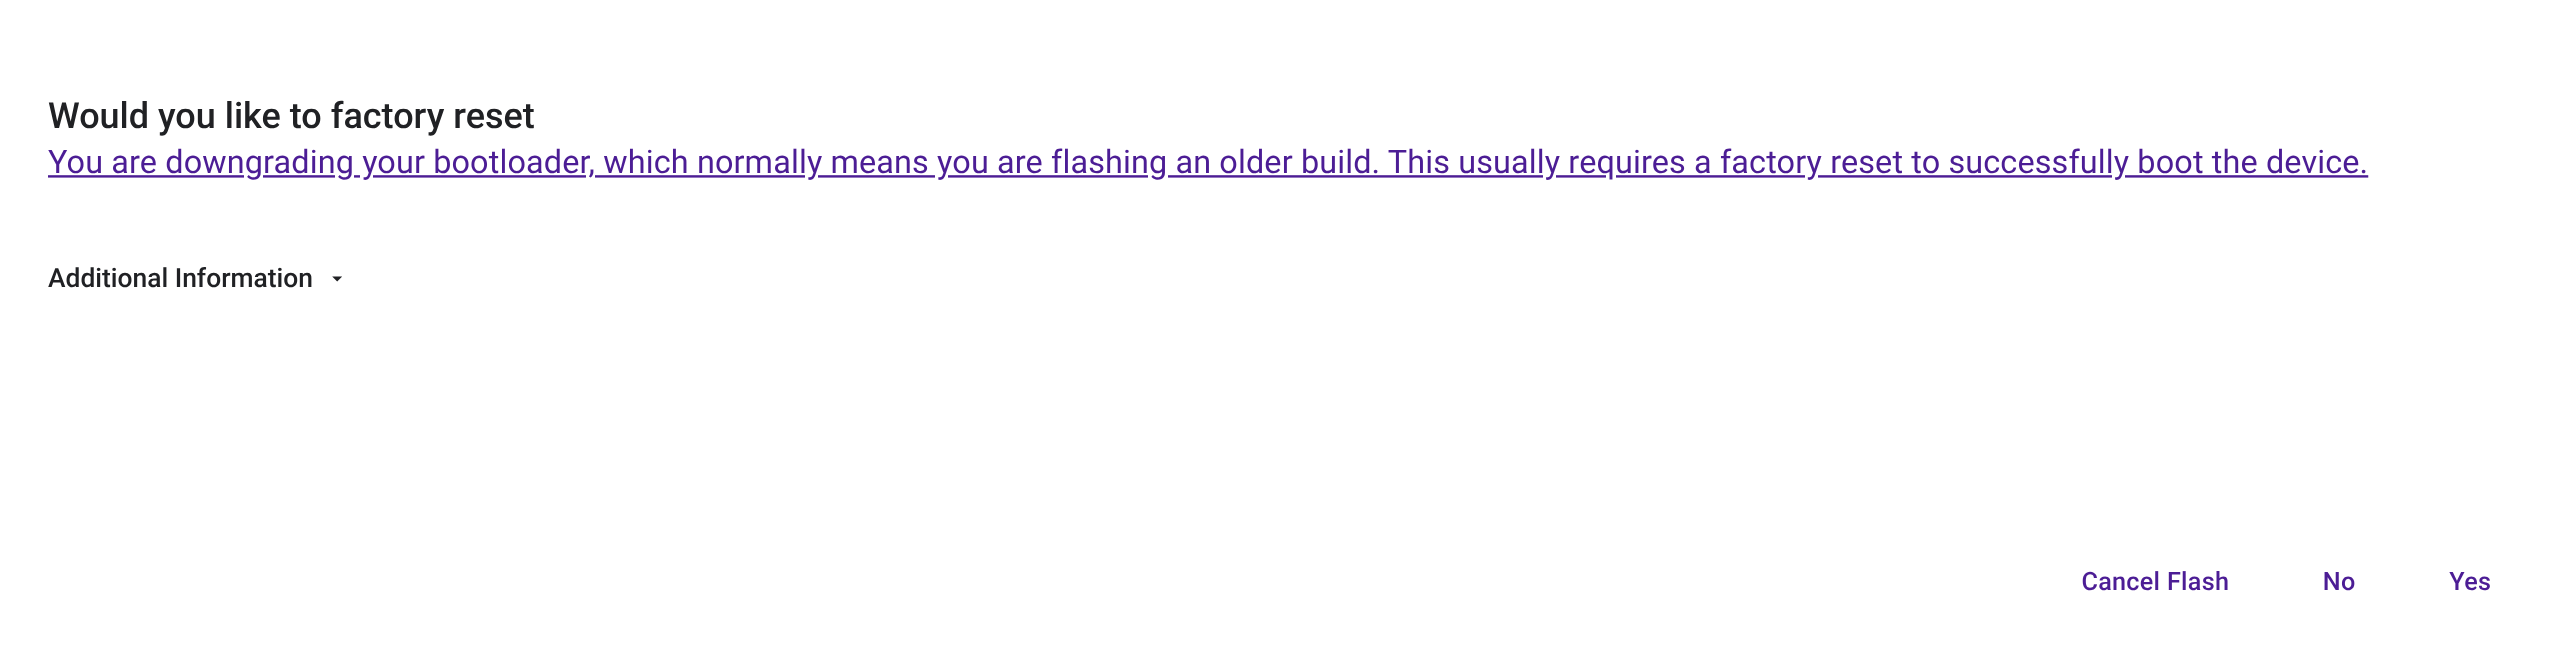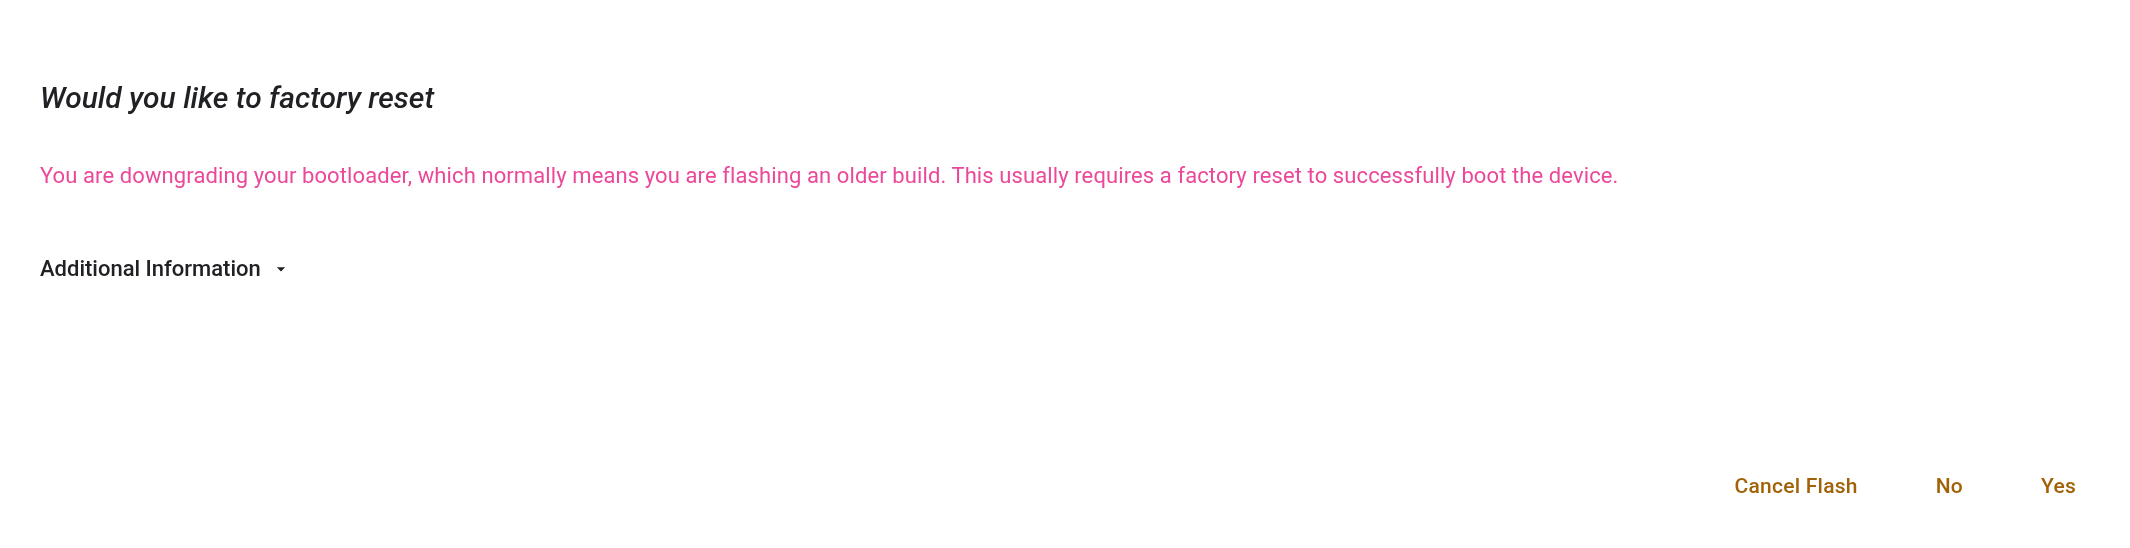--- a/index.html
+++ b/index.html
@@ -12,30 +12,29 @@
       background: #ffffff;
       width: 2130px;
       height: 548px;
       padding: 80px 40px 40px 40px;
       position: relative;
     }
     .dialog-title {
       font-size: 30px;
       font-weight: 500;
       color: #202124;
-      margin-bottom: 44px;
       letter-spacing: 0;
-      font-style: italic;
     }
     .dialog-body {
-      font-size: 22px;
-      color: #ec4899;
+      font-size: 27px;
+      color: #4c1d95;
       line-height: 1.5;
       margin-bottom: 28px;
       letter-spacing: 0.1px;
+      text-decoration: underline;
     }
     .expandable-section {
       display: inline-flex;
       align-items: center;
       gap: 10px;
       margin-top: 36px;
       cursor: pointer;
       user-select: none;
     }
     .expandable-label {
@@ -60,21 +59,21 @@
       display: flex;
       align-items: center;
       gap: 70px;
     }
     .text-button {
       background: none;
       border: none;
       font-family: inherit;
       font-size: 21px;
       font-weight: 500;
-      color: #a16207;
+      color: #4c1d95;
       cursor: pointer;
       padding: 8px 4px;
       letter-spacing: 0.25px;
     }
   </style>
 </head>
 <body>
 
 <div>
   <h1 class="dialog-title">Would you like to factory reset</h1>

